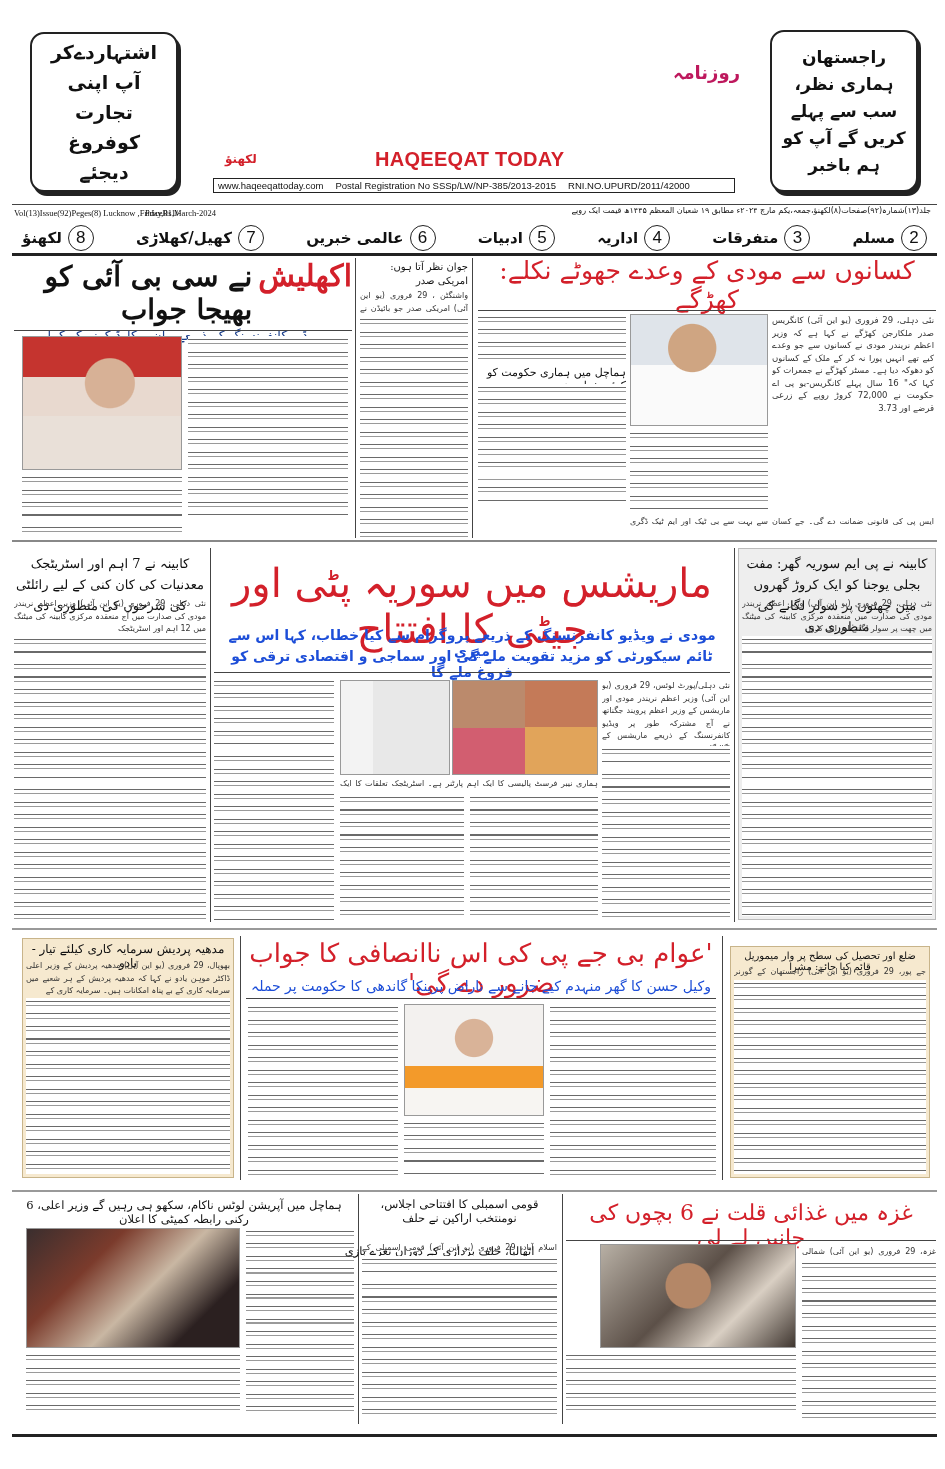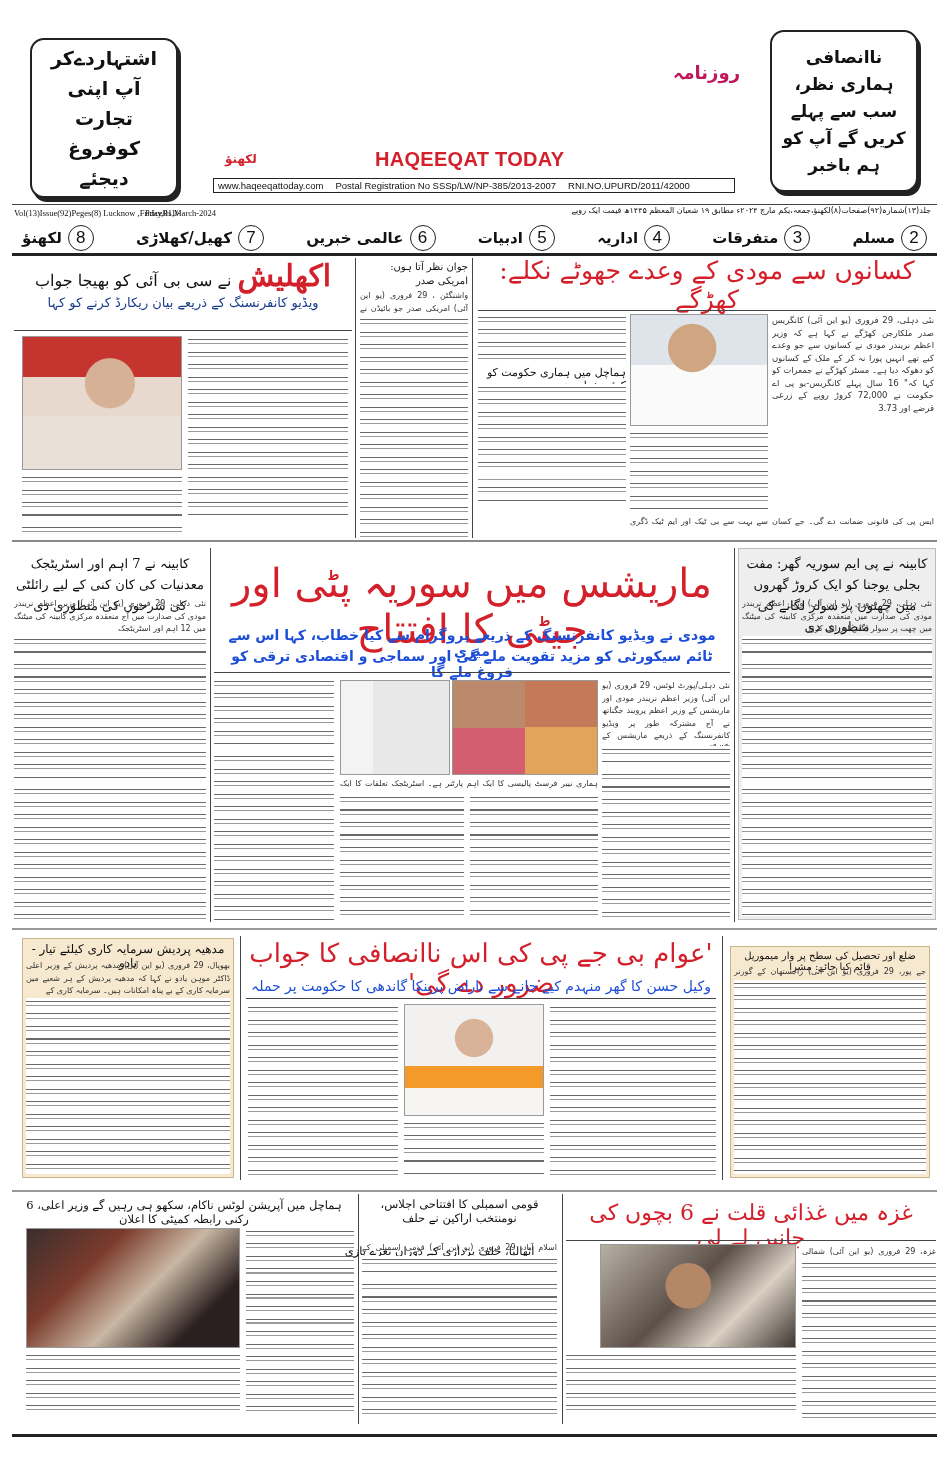--- a/index.html
+++ b/index.html
@@ -33,44 +33,44 @@
   .photo-priyanka { background: radial-gradient(circle at 50% 30%, #d9b398 0 18%, transparent 19%), linear-gradient(180deg, #f3f1ef 0 55%, #f39a2a 55% 75%, #f7f5f2 75%); }
   .photo-himachal { background: linear-gradient(135deg, #3a2e2e, #7b3b2c 30%, #c9b7a3 55%, #2b2020 80%); }
   .photo-gaza { background: radial-gradient(circle at 45% 40%, #b48767 0 18%, transparent 19%), linear-gradient(135deg, #b8b0a5, #5c5048 45%, #d9cfc3 70%, #3f3630); }
   .boxed-beige { background: #f6e9cf; border: 1px solid #c8b48a; }
   .boxed-grey { background: #eeeeee; border: 1px solid #bbb; }
   .vrule { background: #444; width: 1px; }
 </style>
 </head>
 <body>
 
-<div class="abs masthead-box" style="left:30px; top:38px; width:148px; height:160px;">
+<div class="abs masthead-box" style="left:30px; top:32px; width:148px; height:160px;">
   <span>اشتہاردےکر</span>
   <span>آپ اپنی</span>
   <span>تجارت کوفروغ</span>
   <span>دیجئے</span>
 </div>
 
 <div class="abs masthead-box" style="left:770px; top:30px; width:148px; height:162px;">
-  <span style="font-size:17px; line-height:27px;">ناانصافی</span>
+  <span style="font-size:17px; line-height:27px;">راجستھان</span>
   <span style="font-size:17px; line-height:27px;">ہماری نظر،</span>
   <span style="font-size:17px; line-height:27px;">سب سے پہلے</span>
   <span style="font-size:17px; line-height:27px;">کریں گے آپ کو</span>
   <span style="font-size:17px; line-height:27px;">ہم باخبر</span>
 </div>
 
 <div class="abs" style="left:215px; top:40px; width:530px; height:130px;">
   <div class="abs logo-roznama rtl" style="right:5px; top:22px;">روزنامہ</div>
   <div class="abs logo-lucknow rtl" style="left:10px; top:112px;">لکھنؤ</div>
   <div class="abs logo-en" style="left:160px; top:108px;">HAQEEQAT TODAY</div>
 </div>
 
 <div class="abs regline" style="left:213px; top:178px; width:522px;">
   <span>www.haqeeqattoday.com</span>
-  <span>Postal Registration No SSSp/LW/NP-385/2013-2007</span>
+  <span>Postal Registration No SSSp/LW/NP-385/2013-2015</span>
   <span>RNI.NO.UPURD/2011/42000</span>
 </div>
 
 <div class="abs hr-thin" style="left:12px; top:204px; width:925px;"></div>
 <div class="abs dateline" style="left:14px; top:208px;">Vol(13)Issue(92)Peges(8) Lucknow   ,Friday,01,March-2024</div>
 <div class="abs dateline" style="left:145px; top:208px;">PriceRs1/-</div>
 <div class="abs dateline rtl" style="right:14px; top:206px; font-size:8px; font-family:'DejaVu Sans',sans-serif;">جلد(۱۳)شمارہ(۹۲)صفحات(۸)لکھنؤ،جمعہ،یکم مارچ ۲۰۲۴ء مطابق ۱۹ شعبان المعظم ۱۴۴۵ھ قیمت ایک روپے</div>
 
 <div class="abs index-bar" style="left:12px; top:224px; width:925px; height:28px;">
   <div class="index-item">
@@ -100,21 +100,21 @@
   <div class="index-item">
       <span class="index-num">8</span>
       <span class="index-label">لکھنؤ</span>
     </div>
 </div>
 <div class="abs hr-thick" style="left:12px; top:253px; width:925px;"></div>
 
 <div class="abs rtl" style="left:14px; top:258px; width:338px;">
   <div style="display:flex; direction:rtl; align-items:baseline; gap:6px; justify-content:center;">
     <span class="hl-red" style="font-size:30px;">اکھلیش</span>
-    <span class="hl-black" style="font-size:16px; font-weight:normal;text-align:right;">نے سی بی آئی کو بھیجا جواب</span>
+    <span class="hl-black" style="font-size:28px; font-weight:bold;text-align:right;">نے سی بی آئی کو بھیجا جواب</span>
   </div>
   <div style="text-align:center; font-size:13px; color:#1a3e8a; margin-top:2px;">ویڈیو کانفرنسنگ کے ذریعے بیان ریکارڈ کرنے کو کہا</div>
 </div>
 <div class="abs hr-thin" style="left:14px; top:330px; width:338px;"></div>
 <div class="abs photo photo-akhilesh" style="left:22px; top:336px; width:160px; height:134px;"></div>
 <div class="abs body-text lines" style="left:188px; top:336px; width:160px; height:180px;"></div>
 <div class="abs body-text lines" style="left:22px; top:474px; width:160px; height:62px;"></div>
 
 <div class="abs vrule" style="left:355px; top:258px; height:280px;"></div>
 

